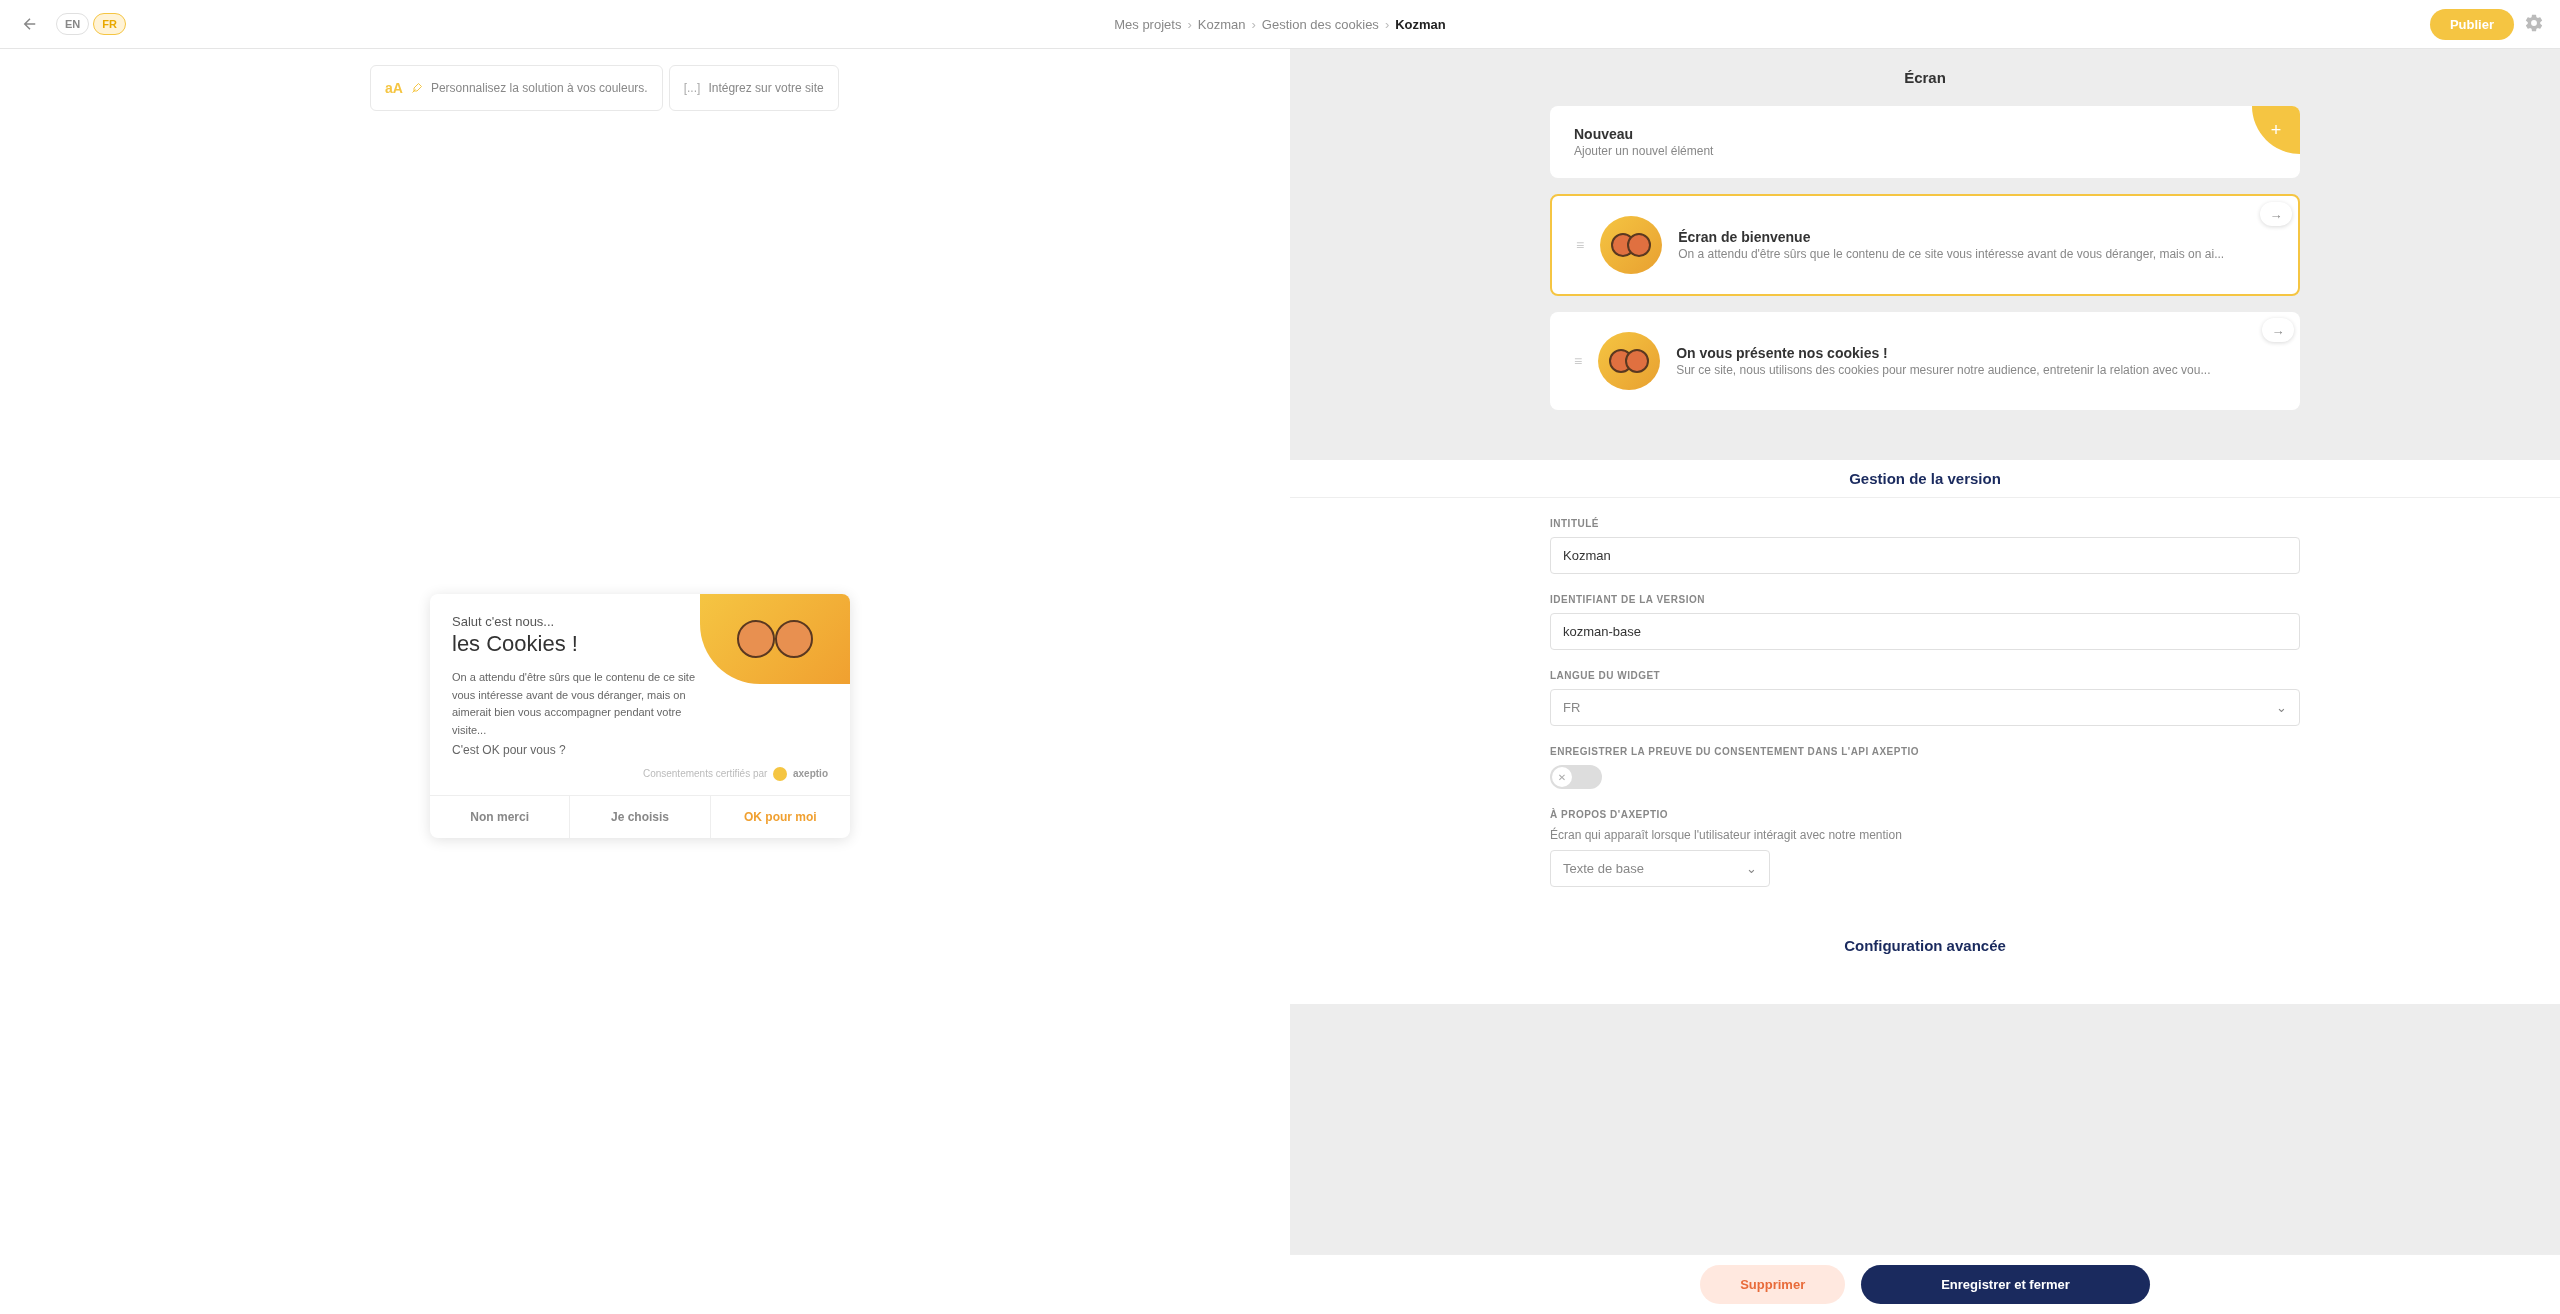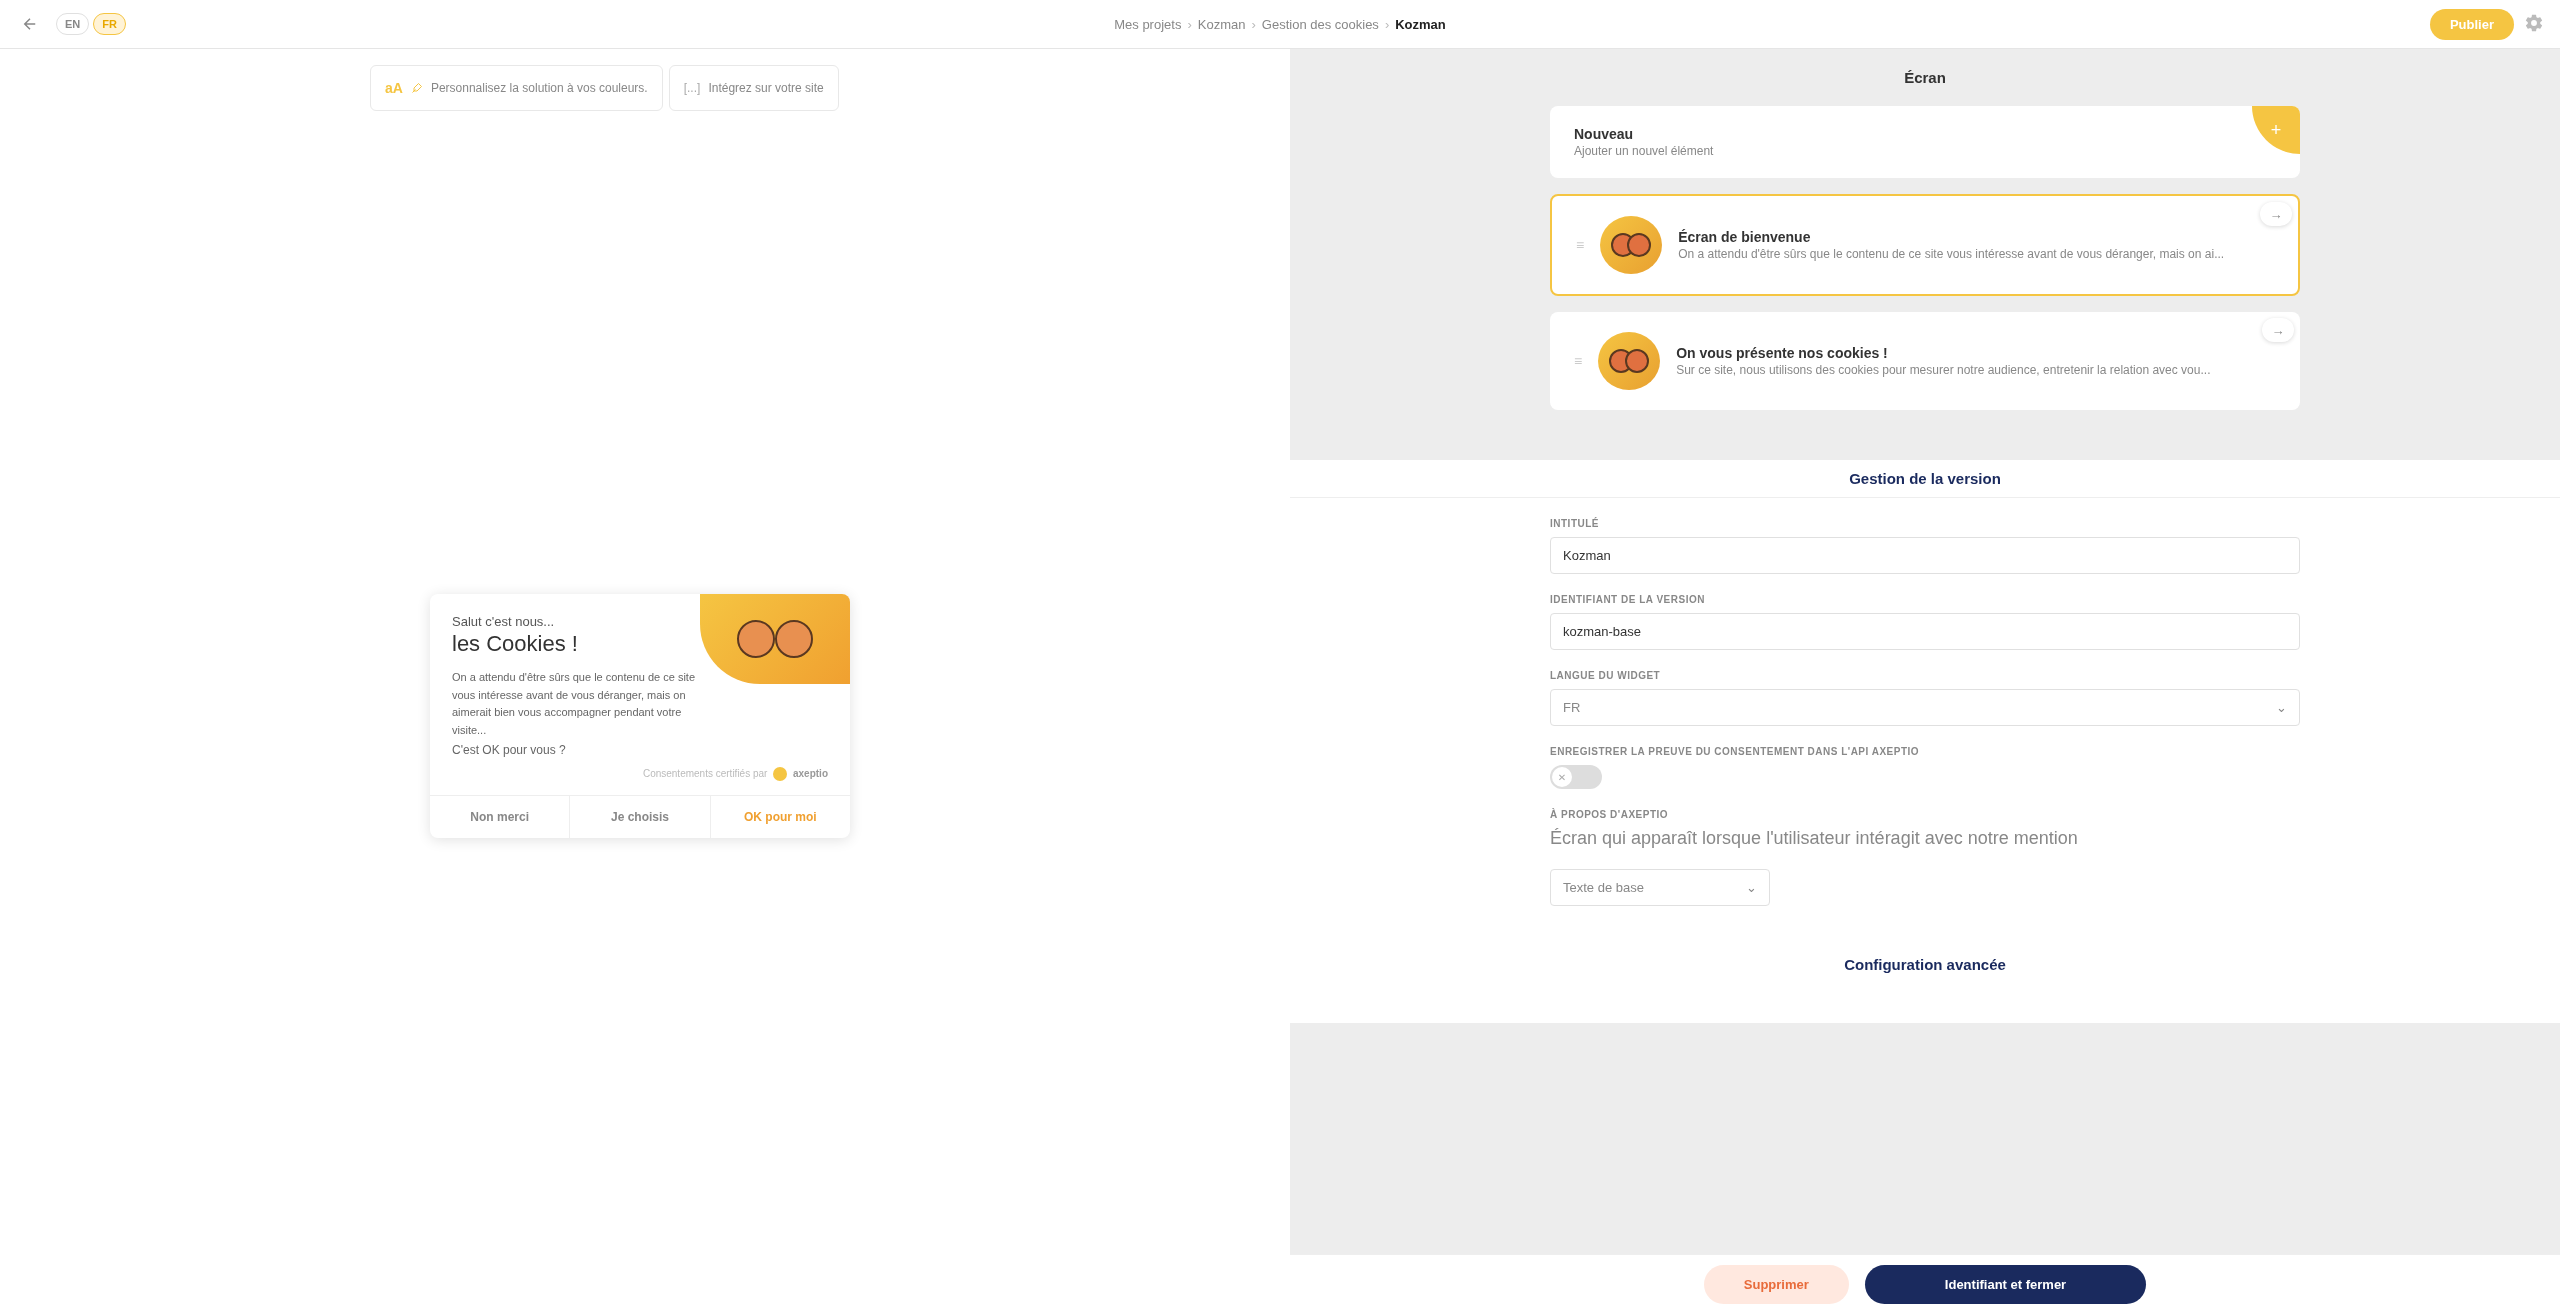--- a/index.html
+++ b/index.html
@@ -53,21 +53,21 @@
 .step-avatar { width: 62px; height: 58px; background: linear-gradient(135deg,#f5c542,#e8a030); border-radius: 50%; flex-shrink: 0; display:flex; align-items:center; justify-content:center; }
 .step-avatar .af { width: 24px; height: 24px; background: #e07040; border-radius: 50%; border: 2px solid #5a3820; margin: 0 -4px; }
 .step-content h4 { font-size: 14px; font-weight: 700; color: #333; }
 .step-content p { font-size: 12px; color: #888; margin-top: 2px; }
 .step-card.new .step-content h4 { font-size: 14px; }
 
 .version-section { background: #fff; margin-top: 50px; padding-bottom: 40px; }
 .version-header { text-align: center; font-weight: 700; color: #1a2a5e; padding: 10px 0; border-bottom: 1px solid #eee; font-size: 15px; }
 .form-area { padding: 20px 260px 0; }
 .form-label { font-size: 10px; font-weight: 700; letter-spacing: 0.5px; color: #888; text-transform: uppercase; margin-bottom: 8px; }
-.form-sublabel { font-size: 18px; color: #888; margin-bottom: 20px; }
+.form-sublabel { font-size: 12px; color: #888; margin-bottom: 8px; }
 .form-input { width: 100%; border: 1px solid #e0e0e0; border-radius: 4px; padding: 10px 12px; font-size: 13px; color: #333; margin-bottom: 20px; background:#fff; }
 .form-select { width: 100%; border: 1px solid #e0e0e0; border-radius: 4px; padding: 10px 12px; font-size: 13px; color: #888; margin-bottom: 20px; background:#fff; display:flex; justify-content:space-between; align-items:center; cursor:pointer; }
 .form-select.small { width: 220px; justify-content: space-between; }
 .toggle-wrap { margin-bottom: 20px; }
 .toggle { width: 52px; height: 24px; background: #ddd; border-radius: 12px; position: relative; cursor: pointer; }
 .toggle .knob { width: 20px; height: 20px; background: #fff; border-radius: 50%; position: absolute; top: 2px; left: 2px; display:flex; align-items:center; justify-content:center; font-size:10px; color:#aaa; }
 
 .config-title { text-align: center; font-weight: 700; font-size: 15px; color: #1a2a5e; padding: 30px 0 10px; }
 
 .footer-bar { position: absolute; bottom: 0; left: 0; right: 0; background: #fff; border-top: 1px solid #eee; padding: 10px 24px; display: flex; justify-content: center; gap: 16px; }
@@ -209,16 +209,16 @@
             <span>Texte de base</span>
             <span>⌄</span>
           </div>
         </div>
         <div class="config-title">Configuration avancée</div>
       </div>
     </div>
 
     <div class="footer-bar">
       <button class="btn-delete">Supprimer</button>
-      <button class="btn-save">Identifiant et fermer</button>
+      <button class="btn-save">Enregistrer et fermer</button>
     </div>
   </div>
 </div>
 
 </body></html>

